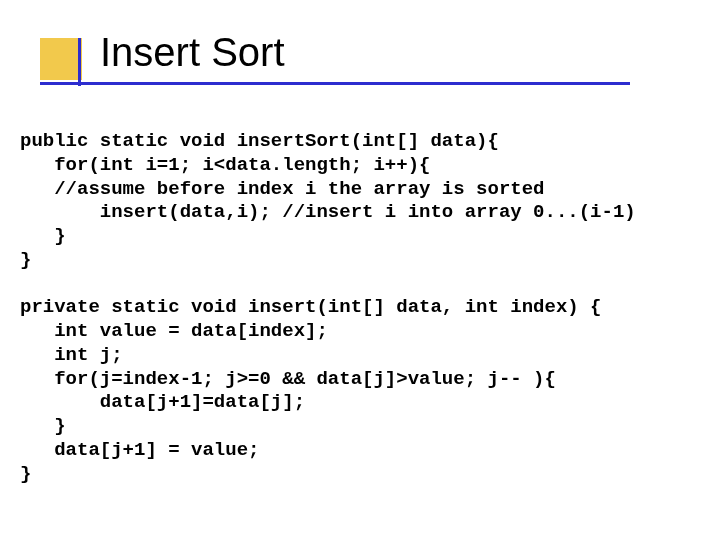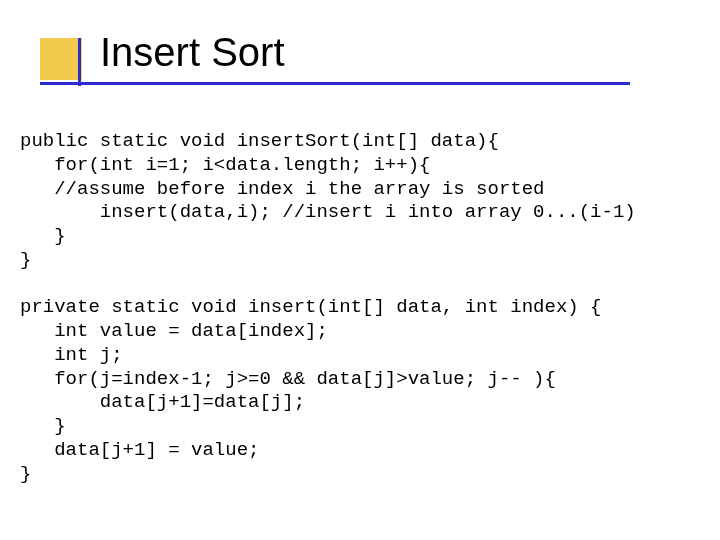--- a/index.html
+++ b/index.html
@@ -52,21 +52,21 @@
     font-size: 40px;
     font-weight: 400;
     color: #000;
     z-index: 3;
   }
   .code-block {
     position: absolute;
     left: 20px;
     top: 130px;
     font-family: "Courier New", Courier, monospace;
-    font-weight: normal;
+    font-weight: bold;
     font-size: 19px;
     color: #000;
     line-height: 1.25;
     white-space: pre;
   }
 </style>
 </head>
 <body>
 
 <div class="header-region">

